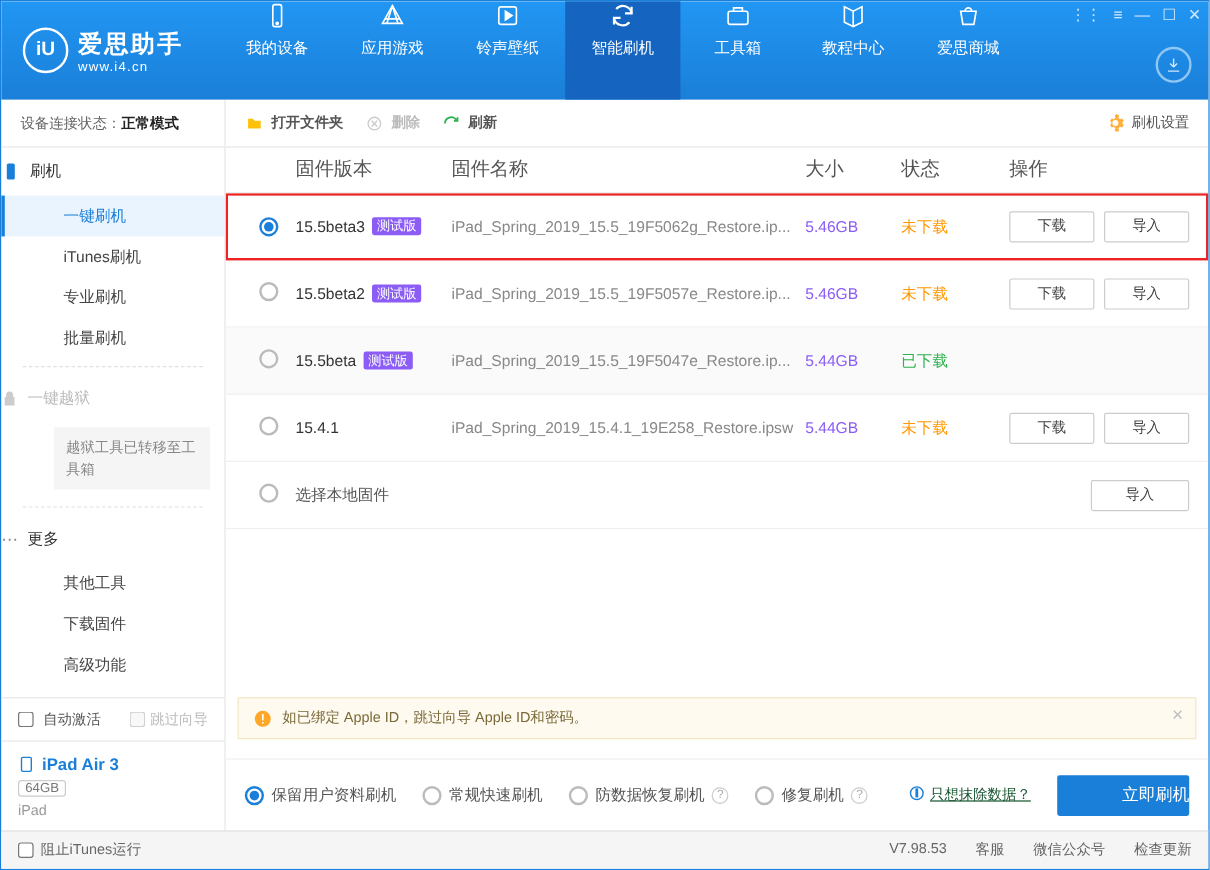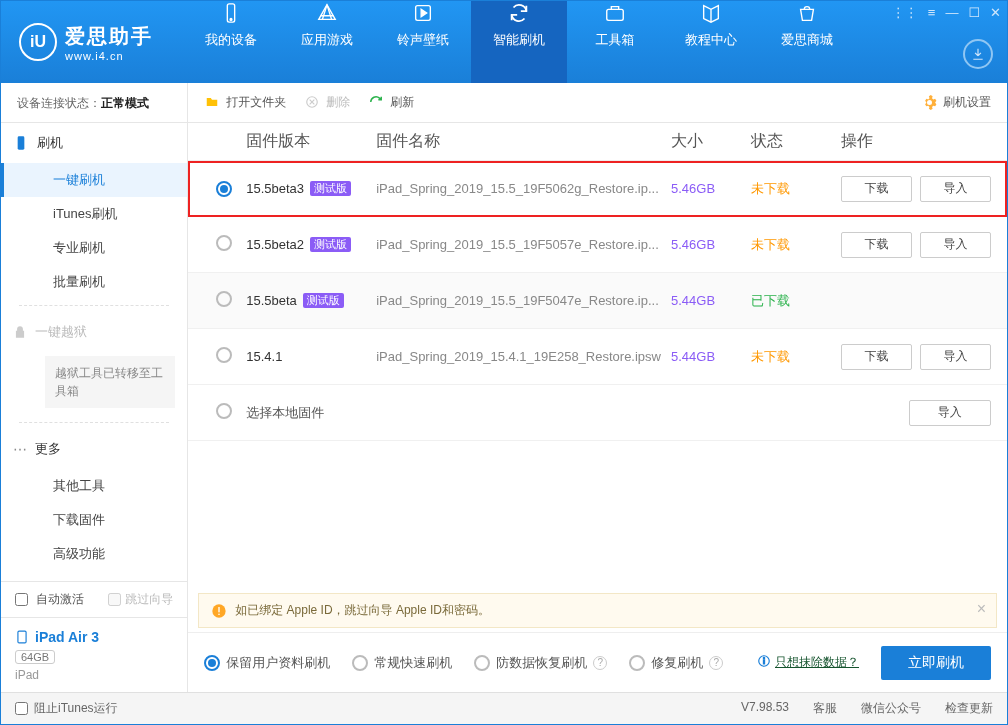--- a/index.html
+++ b/index.html
@@ -22,41 +22,41 @@
 .win-ctrls span { cursor: pointer; }
 
 .dl-circle { position: absolute; right: 14px; bottom: 14px; width: 30px; height: 30px; border: 2px solid #8fc6f3; border-radius: 50%; display: flex; align-items: center; justify-content: center; color: #cfe6fb; cursor: pointer; }
 
 
 .body { display: flex; height: calc(100% - 82px - 32px); }
 .sidebar { width: 195px; border-right: 1px solid #e6e6e6; display: flex; flex-direction: column; }
 .sb-status { height: 40px; line-height: 40px; padding-left: 16px; border-bottom: 1px solid #e6e6e6; font-size: 12px; color: #666; }
 .sb-status b { color: #222; font-weight: bold; }
 
-.sb-group-title { display: flex; align-items: center; height: 40px; padding-left: 12px; font-size: 13px; color: #333; gap: 8px; cursor: pointer; }
+.sb-group-title { display: flex; align-items: center; height: 40px; padding-left: 0; font-size: 13px; color: #333; gap: 8px; cursor: pointer; }
 .sb-group-title.disabled { color: #bbb; }
 .sb-item { height: 34px; line-height: 34px; padding-left: 52px; font-size: 13px; color: #444; cursor: pointer; }
 .sb-item.active { background: #eaf4fe; color: #1a7fd8; border-left: 3px solid #1a7fd8; padding-left: 49px; }
 .sb-note { margin: 4px 12px 8px 44px; padding: 8px 10px; background: #f5f5f5; color: #888; font-size: 12px; line-height: 1.5; }
 .sb-hr { border: 0; border-top: 1px dashed #e0e0e0; margin: 6px 18px; }
 
 .sb-bottom { margin-top: auto; border-top: 1px solid #e6e6e6; }
 .sb-check-row { display: flex; align-items: center; height: 36px; padding: 0 14px; gap: 8px; border-bottom: 1px solid #e6e6e6; color: #555; }
 .sb-check-row input { margin: 0; }
 .sb-check-row .dim { color: #bbb; margin-left: auto; }
 .device-block { padding: 10px 14px; }
 .device-name { color: #1a7fd8; font-size: 14px; font-weight: bold; display: flex; align-items: center; gap: 6px; }
 .device-badge { display: inline-block; border: 1px solid #ccc; border-radius: 3px; padding: 0 5px; font-size: 11px; color: #777; margin-top: 4px; }
 .device-type { color: #999; font-size: 12px; margin-top: 4px; }
 
 
 .content { flex: 1; display: flex; flex-direction: column; }
 .toolbar { height: 40px; display: flex; align-items: center; padding: 0 16px; border-bottom: 1px solid #e6e6e6; gap: 18px; }
 .tb-icon { width: 16px; height: 16px; display: inline-flex; align-items: center; justify-content: center; }
-.tb-item { display: flex; align-items: flex-start; gap: 6px; color: #555; cursor: pointer; }
+.tb-item { display: flex; align-items: flex-end; gap: 6px; color: #555; cursor: pointer; font-weight: bold; }
 .tb-item.disabled { color: #bbb; }
 .tb-right { margin-left: auto; color: #555; display: flex; align-items: center; gap: 6px; cursor: pointer; }
 
 .col-header { height: 38px; display: flex; align-items: center; padding: 0 16px 0 28px; color: #555; border-bottom: 1px solid #eee; font-size: 16px; }
 .col-radio { width: 30px; }
 .col-ver { width: 130px; }
 .col-name { flex: 1; }
 .col-size { width: 80px; text-align: left; }
 .col-status { width: 90px; }
 .col-ops { width: 150px; }
@@ -77,25 +77,25 @@
 .st-orange { color: #ff9800; }
 .st-green { color: #2bb24c; }
 .ops { width: 150px; display: flex; gap: 8px; }
 .btn-sm { width: 88px; height: 26px; border: 1px solid #ccc; background: #fff; color: #444; font-size: 12px; cursor: pointer; border-radius: 2px; }
 
 
 .tip-bar { background: #fffaef; border: 1px solid #f3e7c6; margin: 0 10px; padding: 8px 12px; display: flex; align-items: center; gap: 8px; color: #7a6a3a; font-size: 12px; position: relative; }
 .tip-close { position: absolute; right: 10px; top: 6px; color: #bbb; cursor: pointer; font-size: 16px; }
 
 
-.flash-bar { height: 60px; display: flex; align-items: center; padding: 0 16px; gap: 22px; border-top: 1px solid #eee; margin-top: 4px; }
+.flash-bar { height: 60px; display: flex; align-items: center; padding: 0 16px; gap: 22px; border-top: 1px solid #eee; margin-top: 16px; }
 .flash-opt { display: flex; align-items: center; gap: 6px; color: #555; cursor: pointer; font-size: 13px; }
 .flash-opt .q { display: inline-flex; width: 14px; height: 14px; border: 1px solid #ccc; border-radius: 50%; font-size: 10px; align-items: center; justify-content: center; color: #aaa; }
 .link-blue { color: #14532d; text-decoration: underline; cursor: pointer; margin-left: auto; display: flex; align-items: flex-start; gap: 4px; }
-.btn-primary { background: #1a7fd8; color: #fff; border: 0; width: 110px; height: 34px; font-size: 14px; border-radius: 2px; cursor: pointer; }
+.btn-primary { background: #1a7fd8; color: #fff; border: 0; width: 110px; height: 34px; font-size: 14px; border-radius: 2px; cursor: pointer; text-align: right; }
 
 
 .footer { height: 32px; background: #f5f5f5; border-top: 1px solid #e0e0e0; display: flex; align-items: center; padding: 0 14px; color: #666; font-size: 12px; gap: 20px; }
 .footer input[type=checkbox] { margin-right: 6px; }
 .footer .right { margin-left: auto; display: flex; gap: 24px; }
 
 
 svg { display: block; }
 </style>
 </head>

